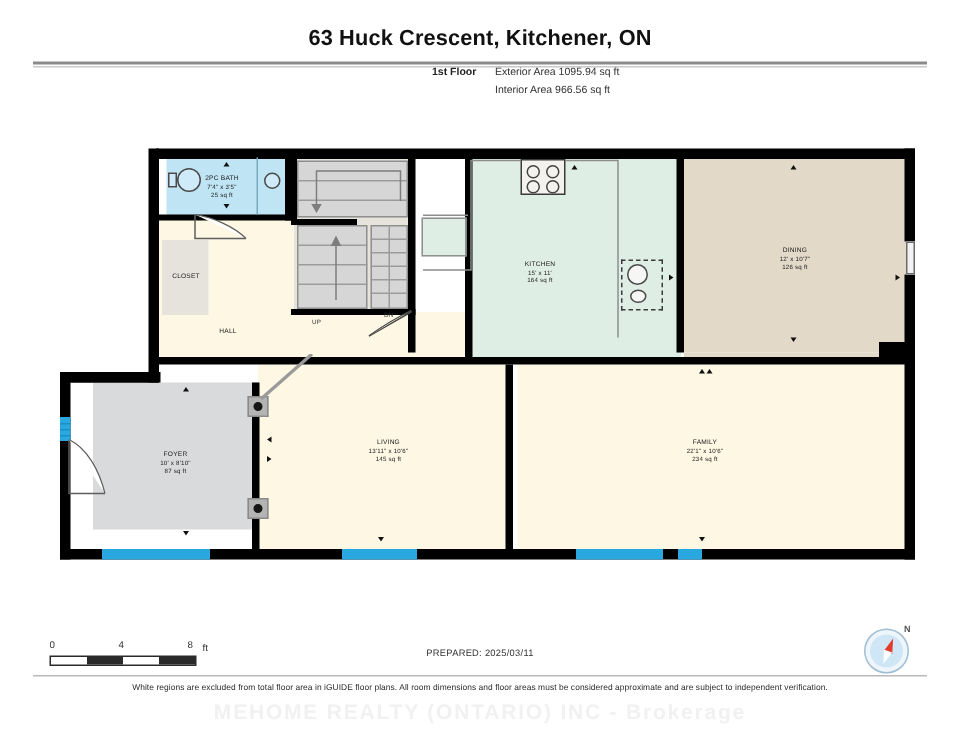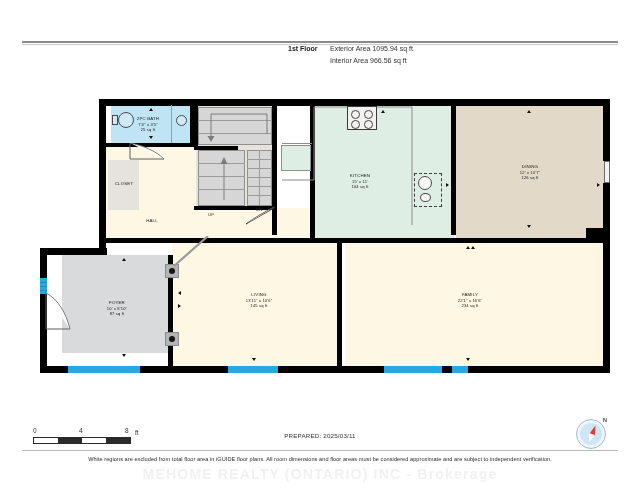--- a/index.html
+++ b/index.html
@@ -108,20 +108,21 @@
   .compass .ndl-w{position:absolute;left:13.2px;top:15px;width:0;height:0;
     border-left:3.6px solid transparent;border-right:3.6px solid transparent;border-top:9px solid #fdfdfd;
     transform:rotate(20deg);transform-origin:50% 0%;}
   .compass .nlab{position:absolute;right:-1px;top:-2px;font-size:6px;color:#555;font-weight:bold;}
 </style>
 </head>
 <body>
 
 <div id="sheet">
 
+  <div class="title">63 Huck Crescent, Kitchener, ON</div>
   <div class="hrule"></div>
   <div class="hrule2"></div>
 
   <div class="floorblock">
     <div class="floorrow">
       <div class="floorlabel">1st Floor</div>
       <div class="floorvals">
         <div>Exterior Area 1095.94 sq ft</div>
         <div>Interior Area 966.56 sq ft</div>
       </div>

